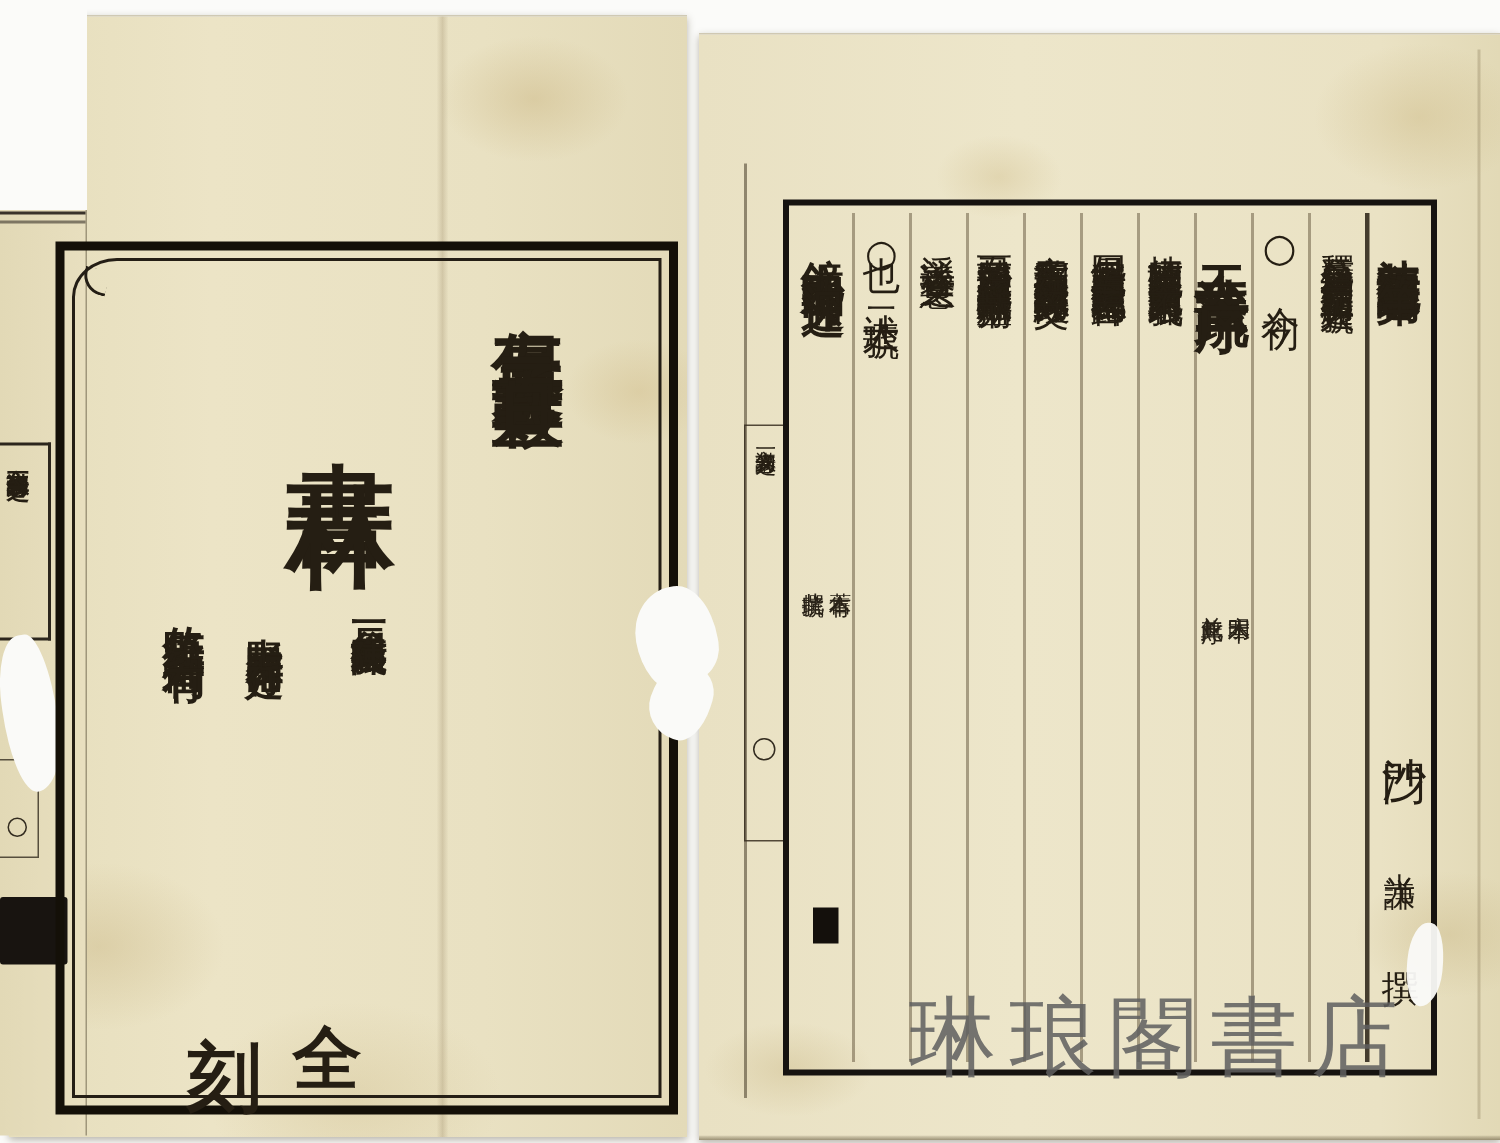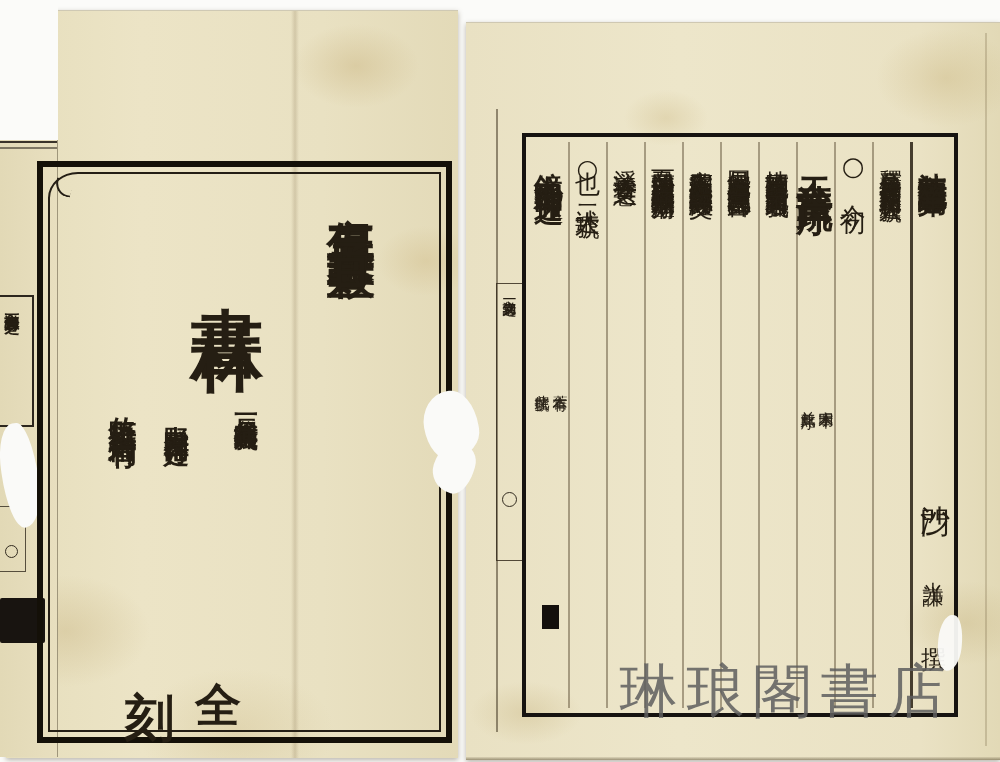--- a/index.html
+++ b/index.html
@@ -121,21 +121,21 @@
   .author-name{left:393px;top:428px;font-size:21px;letter-spacing:2px;}
   .author-verb{left:391px;top:490px;font-size:25px;}
   .split-note{position:absolute;writing-mode:vertical-rl;text-orientation:upright;
     font-size:15px;line-height:18px;letter-spacing:1px;color:#2a2318;}
   .note-taidai{left:269px;top:262px;width:40px;height:140px;}
   .note-jutsu{left:3px;top:246px;width:40px;height:100px;}
   .split-note div{margin:0;}
   .frame-black-block{position:absolute;left:16px;top:468px;width:17px;height:24px;background:#14100c;}
 
   
-  .wm{position:absolute;right:18px;top:660px;width:390px;text-align:center;z-index:10;}
+  .wm{position:absolute;right:4px;top:660px;width:390px;text-align:left;z-index:10;}
   .wm-store{font-size:58px;letter-spacing:9px;color:#5f5f5f;opacity:.85;line-height:62px;
     font-family:"DejaVu Serif","Liberation Serif",serif;}
   .wm-url{font-size:30px;letter-spacing:1px;color:#6e6e6e;opacity:.9;line-height:32px;padding-right:6px;
     font-family:"Liberation Serif","DejaVu Serif",serif;}
 </style>
 </head>
 <body>
 
 <div class="scan">
 

